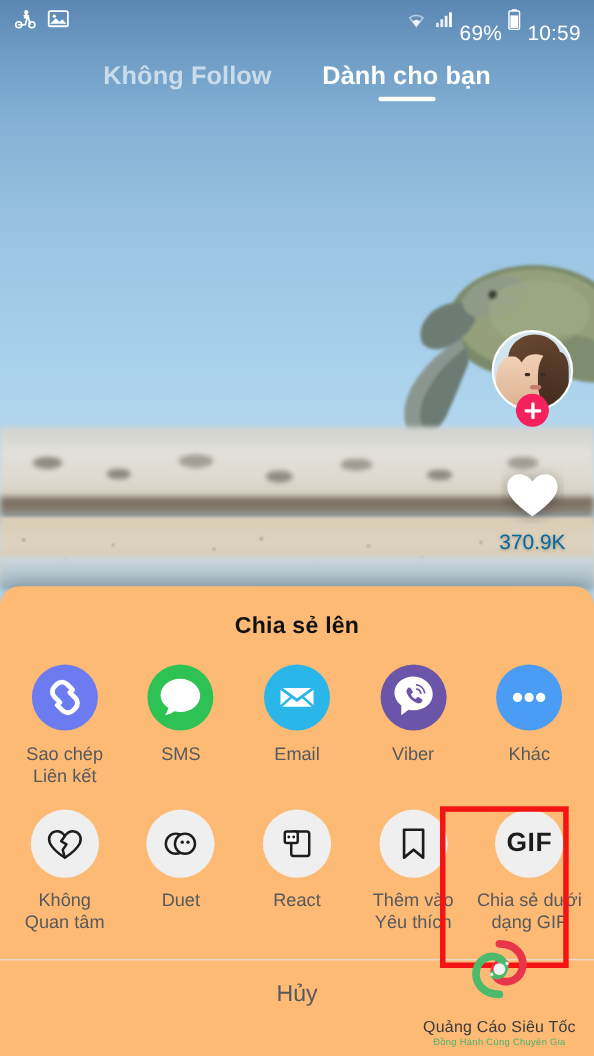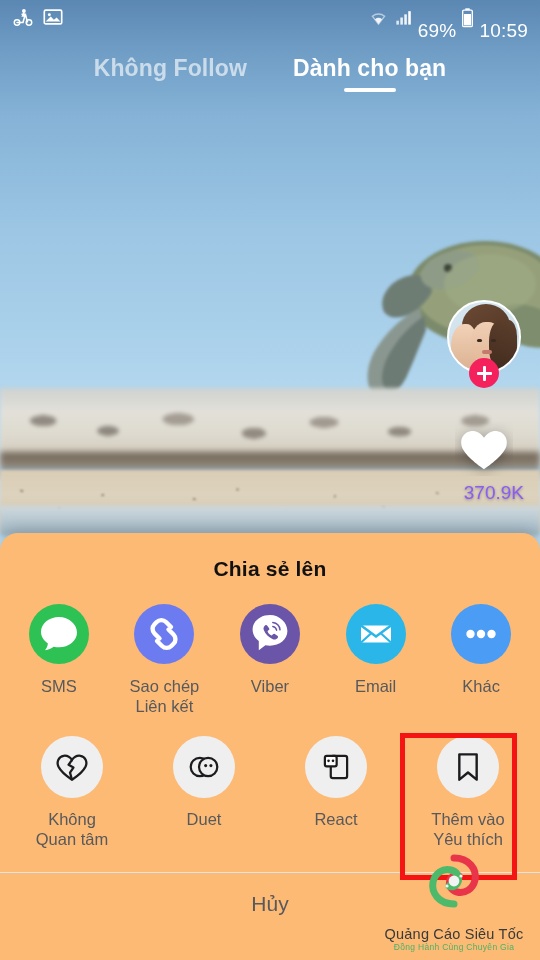--- a/index.html
+++ b/index.html
@@ -127,23 +127,22 @@
     bottom:-14px; width:30px; height:30px; border-radius:50%;
     background:#f4215d; display:flex; align-items:center; justify-content:center;
   }
   .plus-btn:before, .plus-btn:after {
     content:""; position:absolute; background:#fff; border-radius:1px;
   }
   .plus-btn:before { width:15px; height:3px; }
   .plus-btn:after { width:3px; height:15px; }
   .like-wrap { margin-top:48px; text-align:center; }
   .like-count {
-    margin-top:2px; color:#8b5cf6; font-size:19px; font-weight:500;
+    margin-top:2px; color:#0369a1; font-size:19px; font-weight:500;
     text-shadow:0 1px 3px rgba(0,0,0,.35);
-    text-align:right;
   }
 
   
   .sheet {
     position:absolute; left:0; bottom:0; width:540px; height:427px;
     background:#fdba74; border-radius:18px 18px 0 0; z-index:40;
     box-shadow:0 -3px 14px rgba(0,0,0,.18);
   }
   .sheet-title {
     text-align:center; font-size:21px; font-weight:bold; color:#111;
@@ -288,71 +287,71 @@
   </div>
 
   <div class="sheet">
     <div class="sheet-title">Chia sẻ lên</div>
 
     <div class="row row-1">
 
       <div class="cell">
         <div class="bubble" style="background:transparent">
           <svg width="62" height="62" viewBox="0 0 62 62">
-            <circle cx="31" cy="31" r="30" fill="#2ec154"></circle>
-            <path d="M31 14c-9.9 0-18 6.6-18 14.8 0 4.7 2.7 8.9 6.9 11.6 -.3 2.6-1.4 5-3.1 6.9 3.6-.5 6.6-2 8.8-3.6 1.7.4 3.5.6 5.4.6 9.9 0 18-6.6 18-14.8S40.9 14 31 14z" fill="#fff"></path>
-          </svg>
-        </div>
-        <div class="cell-label">SMS</div>
-      </div>
-
-      <div class="cell">
-        <div class="bubble" style="background:transparent">
-          <svg width="62" height="62" viewBox="0 0 62 62">
             <circle cx="31" cy="31" r="30" fill="#6c7cf0"></circle>
             <g fill="none" stroke="#fff" stroke-width="4.4" stroke-linecap="round">
               <path d="M26.5 35.5 L21.5 30.5 a6.6 6.6 0 0 1 0-9.3 l2.2-2.2 a6.6 6.6 0 0 1 9.3 0 l5 5"></path>
               <path d="M35.5 26.5 L40.5 31.5 a6.6 6.6 0 0 1 0 9.3 l-2.2 2.2 a6.6 6.6 0 0 1-9.3 0 l-5-5"></path>
             </g>
           </svg>
         </div>
         <div class="cell-label">Sao chép
 Liên kết</div>
+      </div>
+
+      <div class="cell">
+        <div class="bubble" style="background:transparent">
+          <svg width="62" height="62" viewBox="0 0 62 62">
+            <circle cx="31" cy="31" r="30" fill="#2ec154"></circle>
+            <path d="M31 14c-9.9 0-18 6.6-18 14.8 0 4.7 2.7 8.9 6.9 11.6 -.3 2.6-1.4 5-3.1 6.9 3.6-.5 6.6-2 8.8-3.6 1.7.4 3.5.6 5.4.6 9.9 0 18-6.6 18-14.8S40.9 14 31 14z" fill="#fff"></path>
+          </svg>
+        </div>
+        <div class="cell-label">SMS</div>
+      </div>
+
+      <div class="cell">
+        <div class="bubble" style="background:transparent">
+          <svg width="62" height="62" viewBox="0 0 62 62">
+            <circle cx="31" cy="31" r="30" fill="#2ab6e8"></circle>
+            <path d="M16 22.5h30v17H16z" fill="#fff"></path>
+            <path d="M16 22.5 L31 33.5 L46 22.5" fill="none" stroke="#2ab6e8" stroke-width="2.6"></path>
+            <path d="M16 39.5 L26 30.5 M46 39.5 L36 30.5" fill="none" stroke="#2ab6e8" stroke-width="2.2"></path>
+          </svg>
+        </div>
+        <div class="cell-label">Email</div>
       </div>
 
       <div class="cell">
         <div class="bubble" style="background:transparent">
           <svg width="62" height="62" viewBox="0 0 62 62">
             <circle cx="31" cy="31" r="30" fill="#6b55a8"></circle>
             <path d="M31 12c-9.6 0-17.4 6.2-17.4 14.6 0 4.7 2.4 8.8 6.2 11.5v9.2l6.6-5.1c1.5.3 3 .5 4.6.5 9.6 0 17.4-6.2 17.4-14.6S40.6 12 31 12z" fill="#fff"></path>
             <path d="M26.3 22.3c.7-.5 1.5-.3 2 .4l1.8 2.6c.4.6.3 1.4-.3 1.8l-.9.7c-.3.2-.4.6-.2.9 .7 1.6 2.1 3 3.7 3.7 .3.1.7 0 .9-.3l.7-.9c.5-.6 1.2-.7 1.8-.3l2.6 1.8c.7.5.9 1.3.4 2 -1.1 1.6-3.1 2.2-4.9 1.5 -4.2-1.6-7.5-4.9-9.1-9.1 -.7-1.8-.1-3.7 1.5-4.8z" fill="#6b55a8"></path>
             <g fill="none" stroke="#6b55a8" stroke-width="1.5" stroke-linecap="round">
               <path d="M33.8 19.6a8.4 8.4 0 0 1 7.2 7.2"></path>
               <path d="M33.8 23.4a4.8 4.8 0 0 1 3.8 3.8"></path>
             </g>
           </svg>
         </div>
         <div class="cell-label">Viber</div>
       </div>
 
       <div class="cell">
         <div class="bubble" style="background:transparent">
           <svg width="62" height="62" viewBox="0 0 62 62">
-            <circle cx="31" cy="31" r="30" fill="#2ab6e8"></circle>
-            <path d="M16 22.5h30v17H16z" fill="#fff"></path>
-            <path d="M16 22.5 L31 33.5 L46 22.5" fill="none" stroke="#2ab6e8" stroke-width="2.6"></path>
-            <path d="M16 39.5 L26 30.5 M46 39.5 L36 30.5" fill="none" stroke="#2ab6e8" stroke-width="2.2"></path>
-          </svg>
-        </div>
-        <div class="cell-label">Email</div>
-      </div>
-
-      <div class="cell">
-        <div class="bubble" style="background:transparent">
-          <svg width="62" height="62" viewBox="0 0 62 62">
             <circle cx="31" cy="31" r="30" fill="#4a9cf5"></circle>
             <circle cx="20.5" cy="31" r="4.2" fill="#fff"></circle>
             <circle cx="31" cy="31" r="4.2" fill="#fff"></circle>
             <circle cx="41.5" cy="31" r="4.2" fill="#fff"></circle>
           </svg>
         </div>
         <div class="cell-label">Khác</div>
       </div>
     </div>
 
@@ -396,20 +395,27 @@
       <div class="cell">
         <div class="bubble grey">
           <svg width="30" height="32" viewBox="0 0 20 24">
             <path d="M3.5 2.5h13v19l-6.5-5.4 -6.5 5.4z" fill="none" stroke="#1c1c1e" stroke-width="1.8" stroke-linejoin="round"></path>
           </svg>
         </div>
         <div class="cell-label">Thêm vào
 Yêu thích</div>
       </div>
 
+      <div class="cell">
+        <div class="bubble grey">
+          <span class="gif-text">GIF</span>
+        </div>
+        <div class="cell-label">Chia sẻ dưới
+dạng GIF</div>
+      </div>
     </div>
 
     <div class="divider"></div>
     <div class="cancel">
       <span>Hủy</span>
     </div>
   </div>
 
   <div class="highlight"></div>
 

